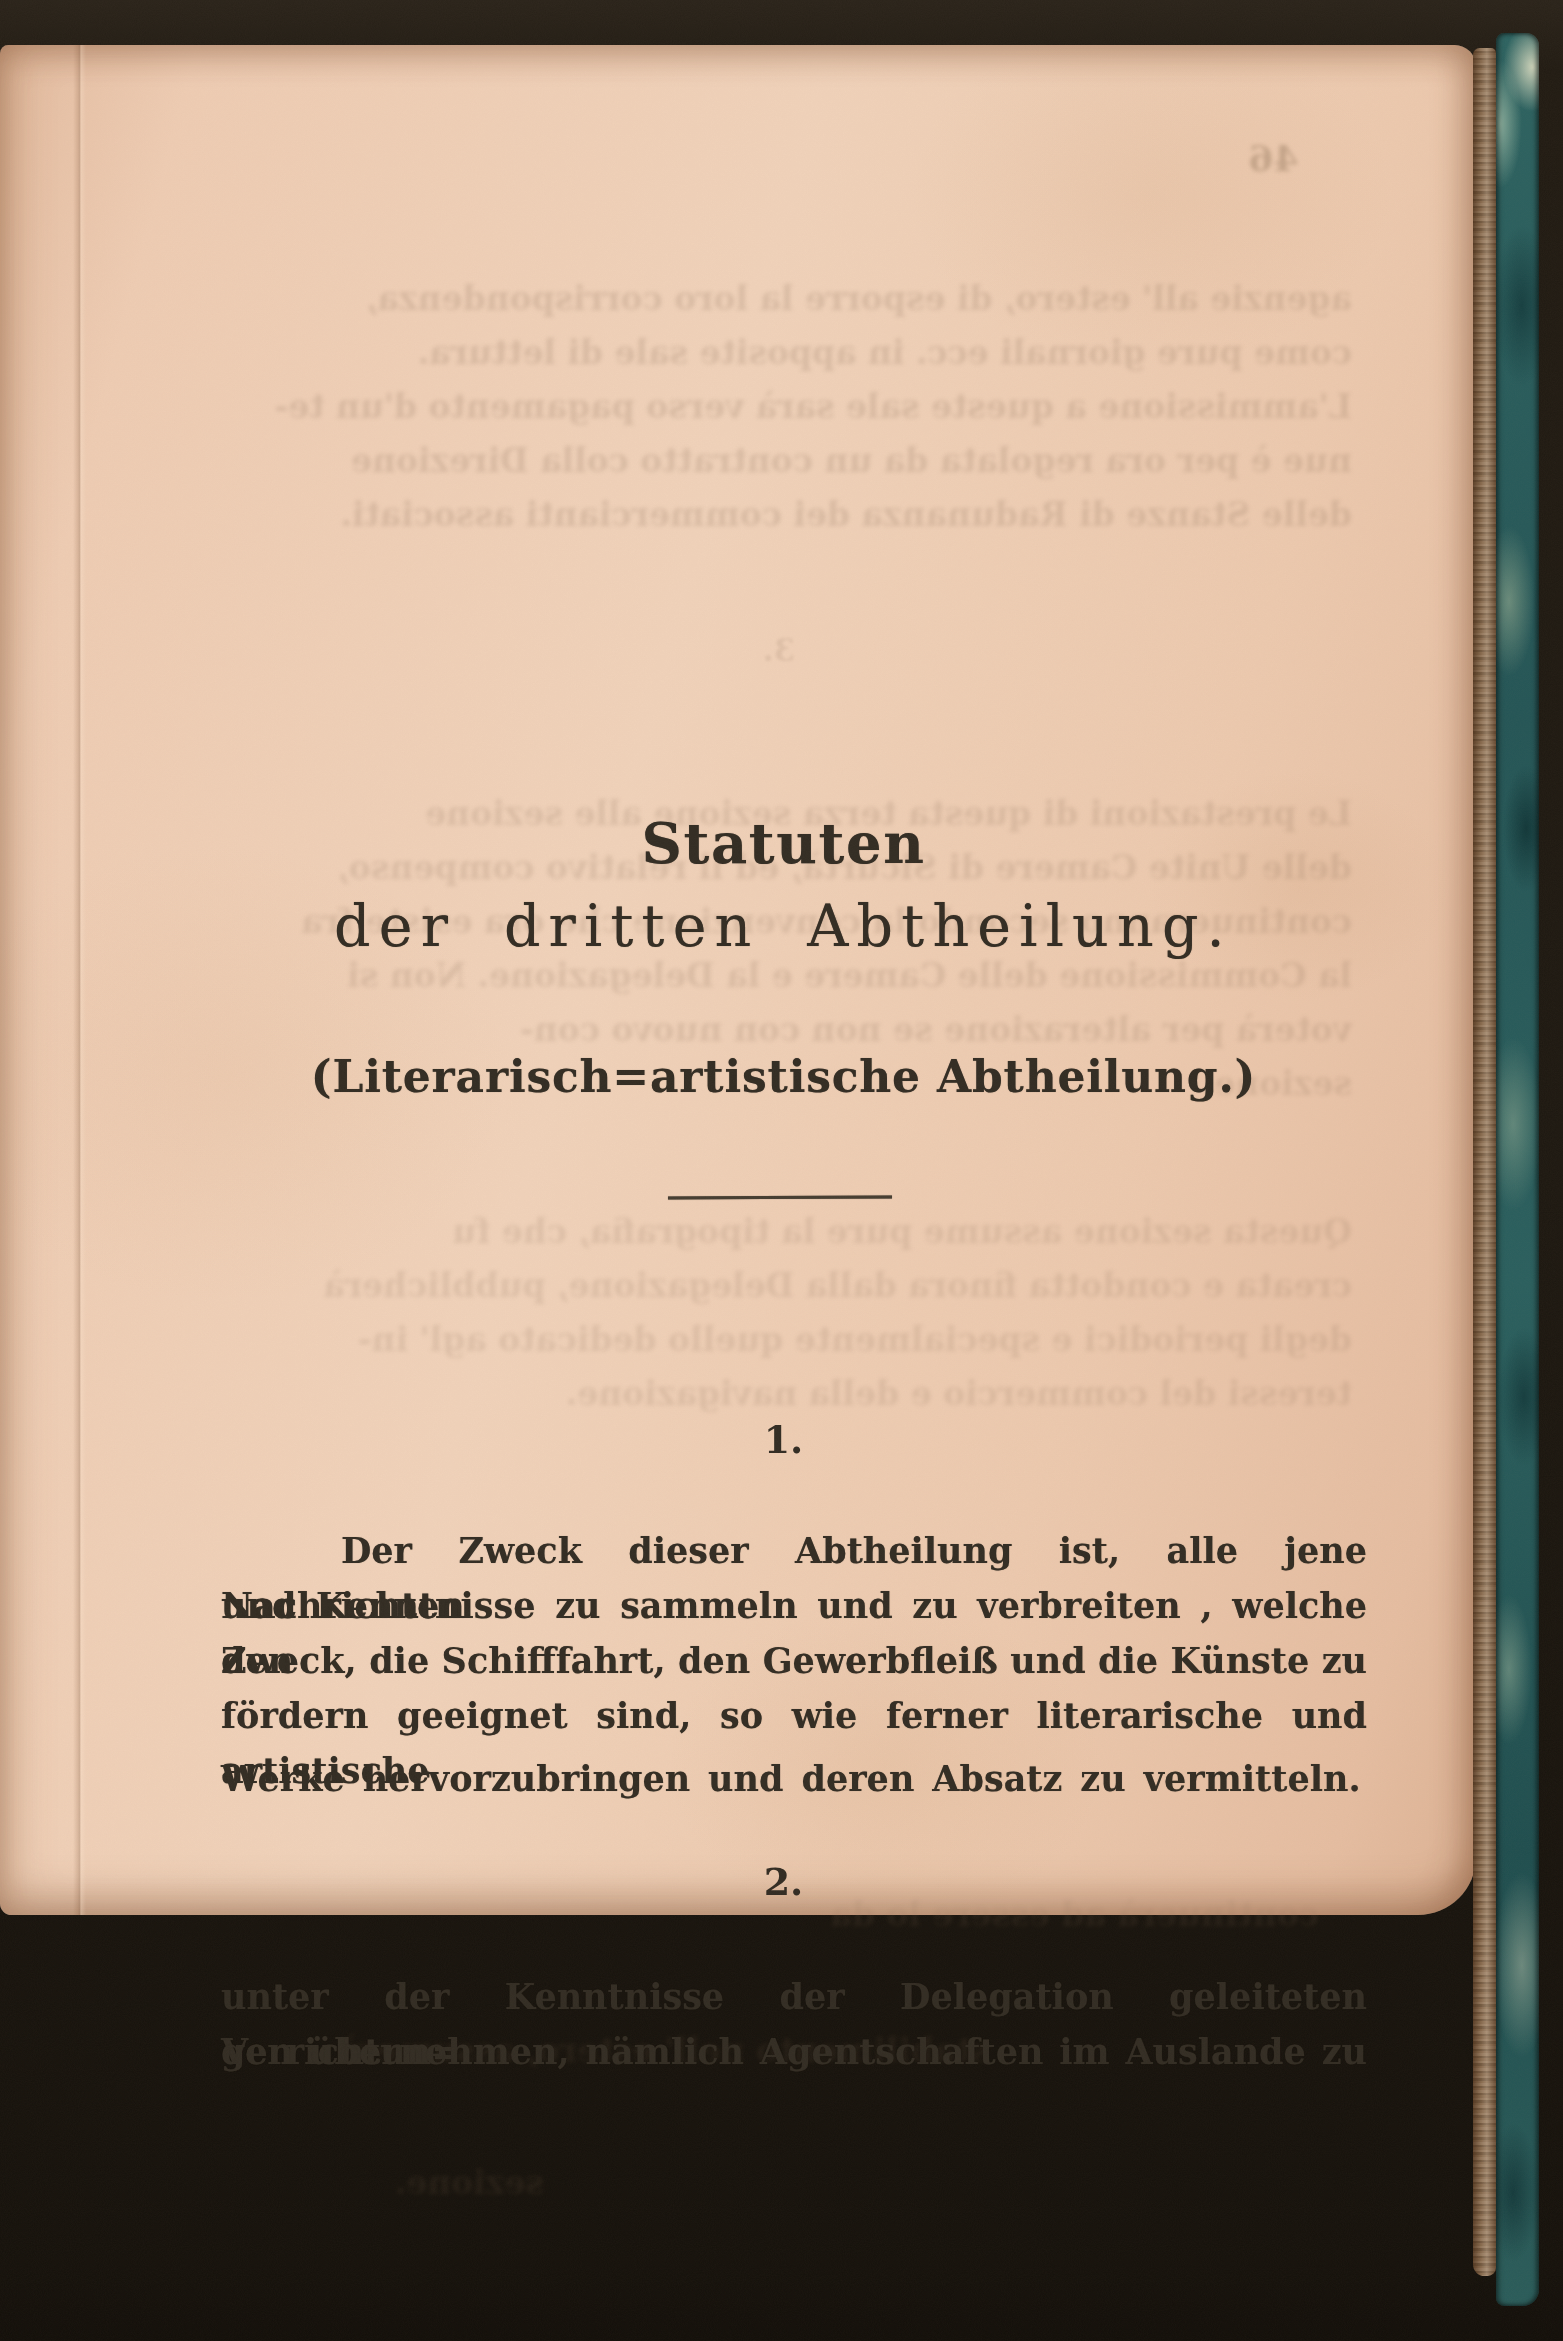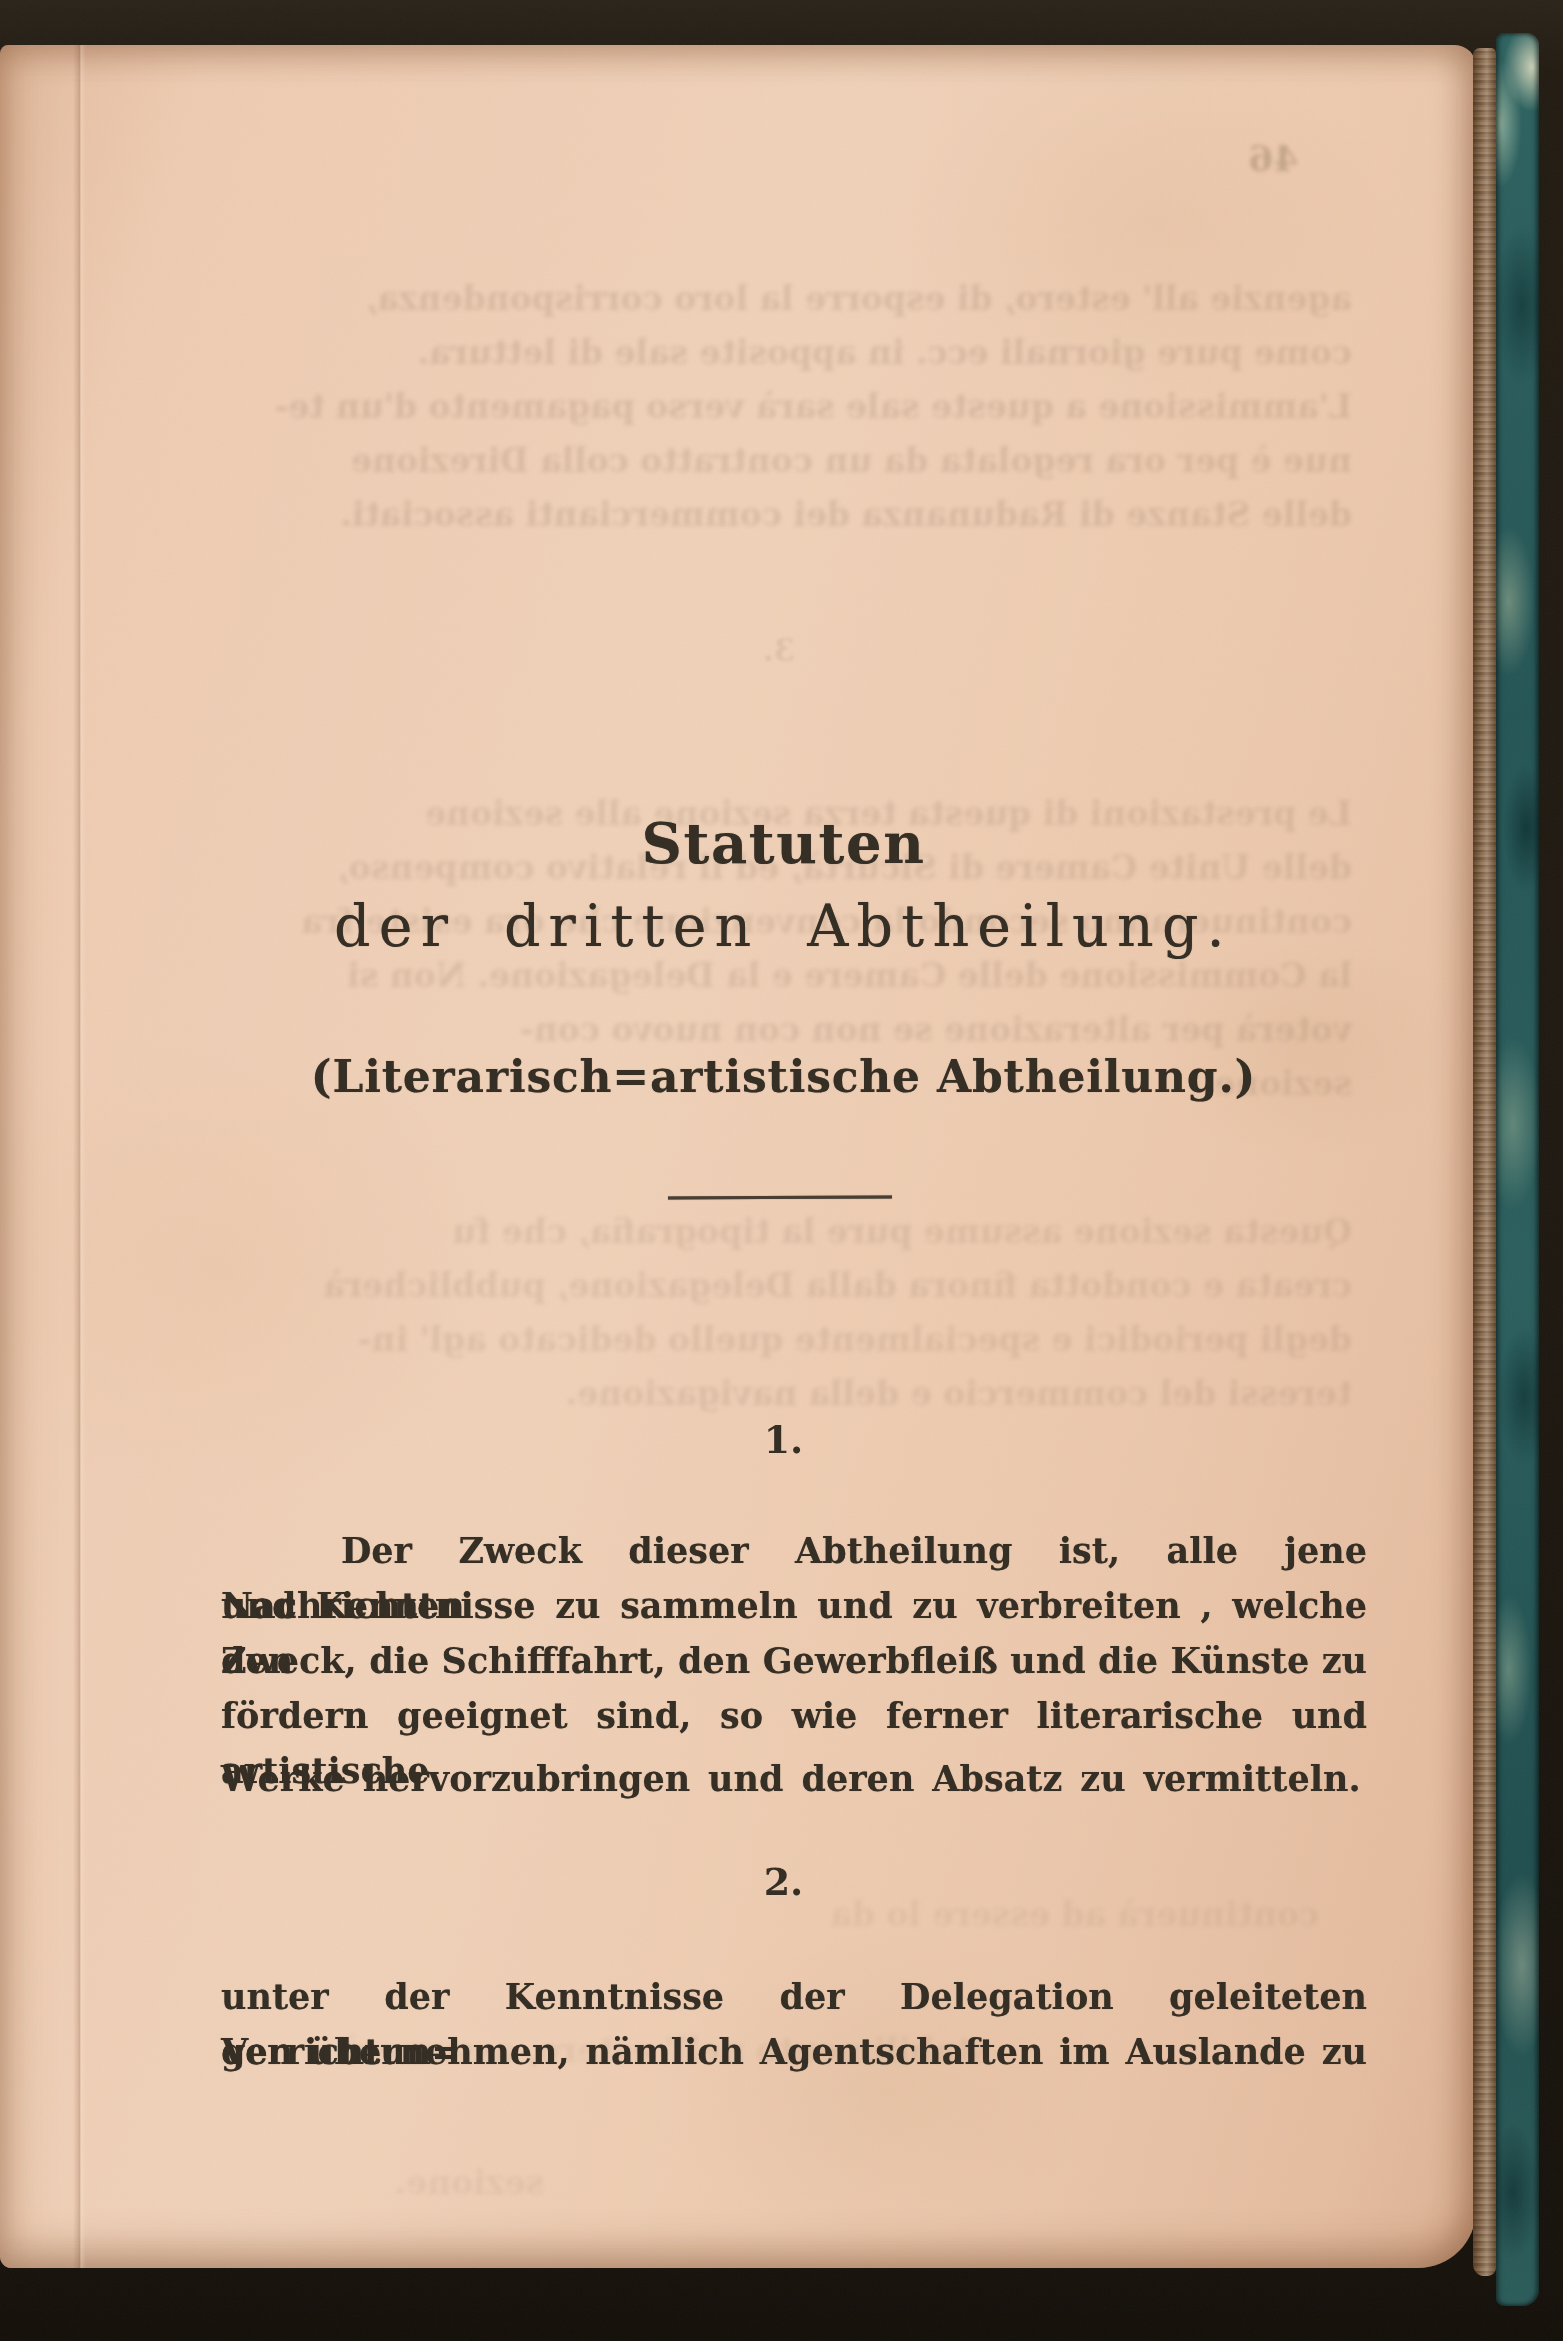--- a/index.html
+++ b/index.html
@@ -2,21 +2,21 @@
 <html style="font-size:13px"><head>
 <meta charset="utf-8">
 <style>
   html,body{margin:0;padding:0;}
   body{width:1564px;height:2342px;background:#1c1710;overflow:hidden;}
   .scene{position:relative;width:1564px;height:2342px;overflow:hidden;
          font-family:"DejaVu Serif", "Liberation Serif", serif;
          background:linear-gradient(180deg,#2a231a 0%,#211b13 3%,#1d1811 50%,#15110b 97%,#120e09 100%);}
 
   
-  .page{position:absolute;left:0;top:45px;width:1476px;height:2223px;
+  .page{position:absolute;left:0;top:45px;width:1476px;height:1870px;
         border-radius:8.2px 21.4px 58px 11.5px;
         background:
           radial-gradient(346px 247px at 78% 8%,  rgba(190,140,95,.10), transparent 70%),
           radial-gradient(412px 330px at 15% 55%, rgba(200,150,105,.09), transparent 70%),
           radial-gradient(313px 231px at 60% 92%, rgba(185,135,90,.10), transparent 70%),
           radial-gradient(214px 165px at 88% 45%, rgba(180,130,85,.10), transparent 70%),
           linear-gradient(105deg,#e3bca0 0%,#eeccb3 10%,#f0d2ba 42%,#ecc9ae 72%,#e5bda1 92%,#dcb294 100%);
         box-shadow: inset -16.5px 0 31px rgba(110,60,30,.22),
                     inset 0 15px 28px rgba(110,60,30,.18),
                     inset 0 -21.4px 36px rgba(110,60,30,.26),

